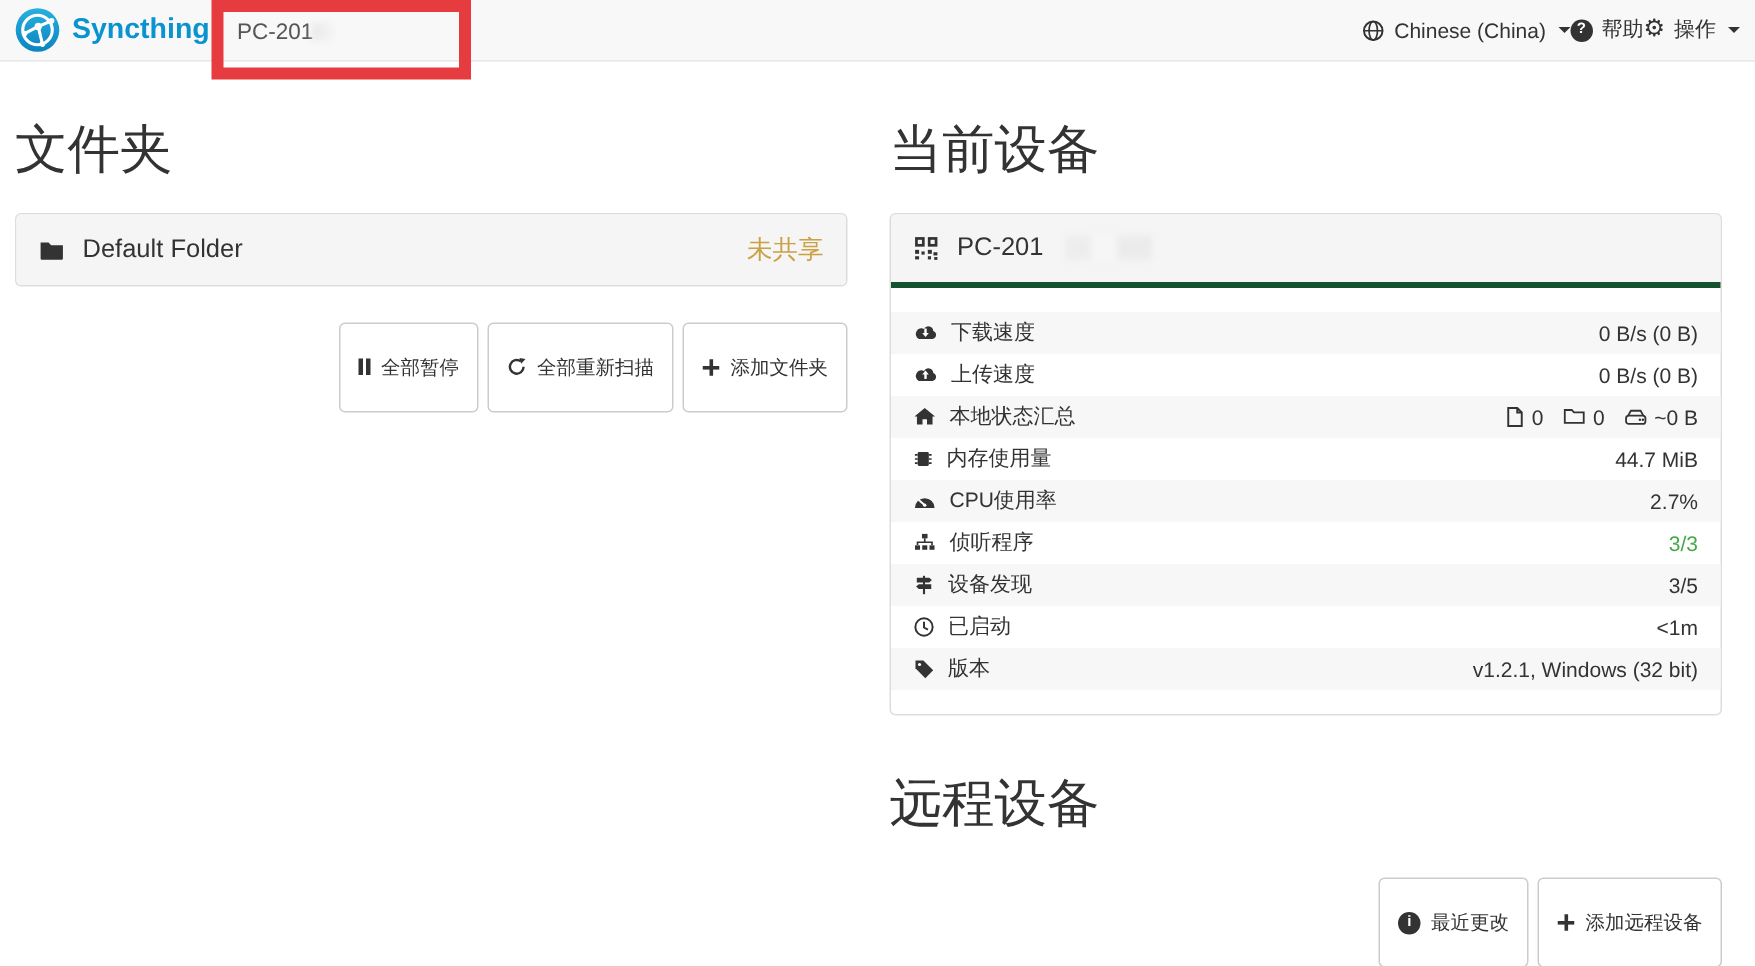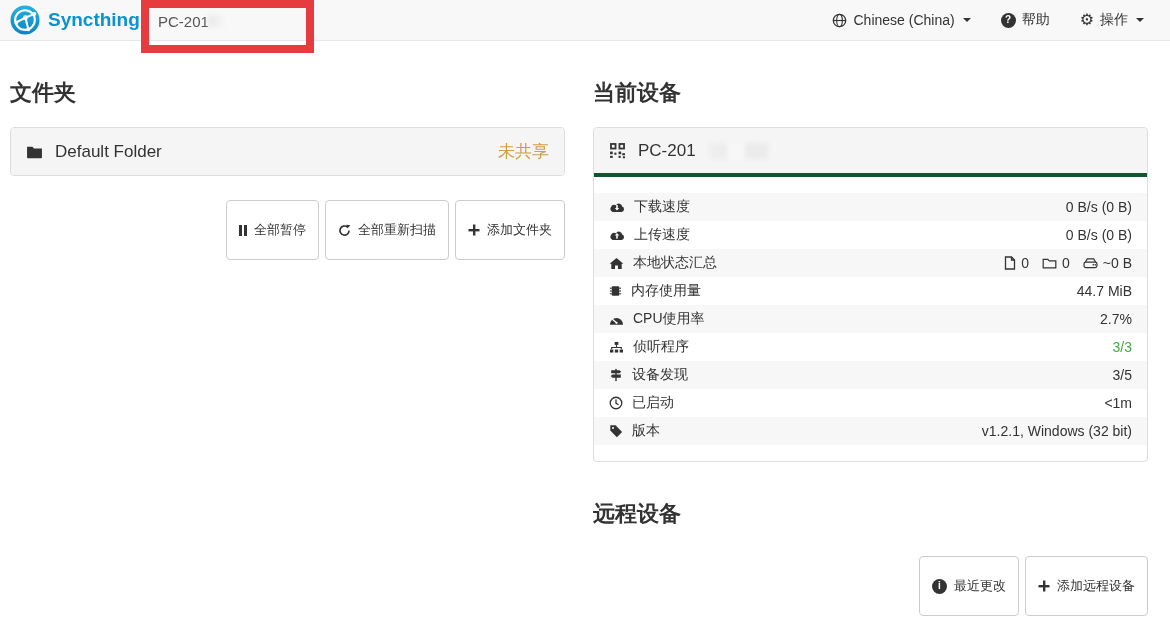--- a/index.html
+++ b/index.html
@@ -24,39 +24,39 @@
   }
   .nav-blur {
     position:absolute; left:208px; top:15px; width:14px; height:12px;
     background:linear-gradient(90deg,#e9e9e9,#f3f3f3); filter:blur(2px);
   }
   .red-box {
     position:absolute; left:141px; top:0; width:173px; height:53px;
     border:8px solid #e63c3f; z-index:20; pointer-events:none;
   }
   .nav-right {
-    margin-left:auto; display:flex; align-items:center; gap:30px;
-    padding-right:26px; font-size:14px; color:#333;
+    margin-left:auto; display:flex; align-items:center; 
+    padding-right:10px; font-size:14px; color:#333;
   }
   .nav-item { display:flex; align-items:center; gap:6px; cursor:pointer; white-space:nowrap; }
   .caret {
     display:inline-block; width:0; height:0; margin-left:2px;
     border-left:4px solid transparent; border-right:4px solid transparent;
     border-top:4px solid #333;
   }
   .circle-icon {
     display:inline-flex; align-items:center; justify-content:center;
     width:15px; height:15px; border-radius:50%;
     background:#333; color:#fff; font-size:10px; font-weight:bold; line-height:1;
   }
   .gear-glyph { font-size:16px; line-height:1; color:#333; }
   
   .container { display:flex; gap:28px; margin:0 22px 0 10px; }
   .col { width:555px; flex:none; }
-  h2.section-title { font-size:22px; font-weight:700; color:#333; margin:40px 0 22px; line-height:1.1; }
+  h2.section-title { font-size:35px; font-weight:400; color:#333; margin:40px 0 22px; line-height:1.1; }
   
   .panel { border:1px solid #ddd; border-radius:4px; background:#fff;text-align:center; }
   .panel-heading {
     background:#f5f5f5; padding:12px 15px; min-height:45px;
     display:flex; align-items:center; gap:12px;
     border-radius:3px 3px 0 0; cursor:pointer; position:relative;
   }
   .panel-heading .p-title { font-size:17px; color:#333; }
   .panel-heading .p-status { margin-left:auto; font-size:17px; }
   .status-unshared { color:#caa244; }

